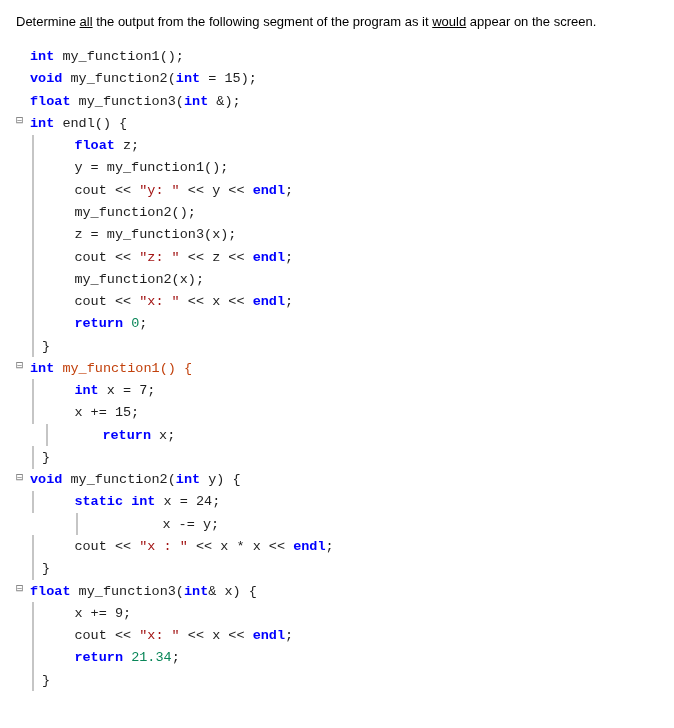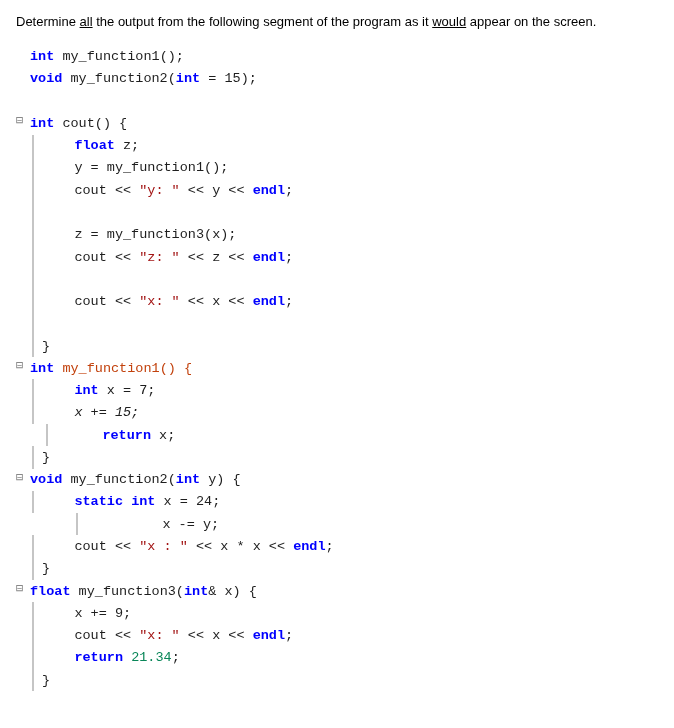--- a/index.html
+++ b/index.html
@@ -55,26 +55,29 @@
       <div style="display: flex; align-items: stretch; min-height: 1.65em;">
         <div style="width: 14px; min-width: 14px; display: flex; align-items: flex-start; padding-top: 1px; color: rgb(85, 85, 85); font-size: 11px;"></div>
         <div style="display: flex; flex-direction: row; align-items: stretch;"></div>
         <div style="display: flex; align-items: center;">
           <span style="font-family: &quot;Courier New&quot;, Courier, monospace; font-size: 13.5px; white-space: pre;"><span style="color: rgb(0, 0, 255); font-weight: bold;">void</span><span style="color: rgb(30, 30, 30);"> my_function2(</span><span style="color: rgb(0, 0, 255); font-weight: bold;">int</span><span style="color: rgb(30, 30, 30);"> = 15);</span></span>
         </div>
       </div>
       <div style="display: flex; align-items: stretch; min-height: 1.65em;">
         <div style="width: 14px; min-width: 14px; display: flex; align-items: flex-start; padding-top: 1px; color: rgb(85, 85, 85); font-size: 11px;"></div>
         <div style="display: flex; flex-direction: row; align-items: stretch;"></div>
-      </div>
-      <div style="display: flex; align-items: stretch; min-height: 1.65em;">
-        <div style="width: 14px; min-width: 14px; display: flex; align-items: flex-start; padding-top: 1px; color: rgb(136, 136, 136); font-size: 12px; cursor: pointer;">⊟</div>
-        <div style="display: flex; flex-direction: row; align-items: stretch;"></div>
-        <div style="display: flex; align-items: center;">
-          <span style="font-family: &quot;Courier New&quot;, Courier, monospace; font-size: 13.5px; white-space: pre;"><span style="color: rgb(0, 0, 255); font-weight: bold;">int</span><span style="color: rgb(30, 30, 30);"> cout() {</span></span>
+        <div style="display: flex; align-items: center;">
+          <span style="font-family: &quot;Courier New&quot;, Courier, monospace; font-size: 13.5px; white-space: pre;"><span style="color: rgb(0, 0, 255); font-weight: bold;">float</span><span style="color: rgb(30, 30, 30);"> my_function3(</span><span style="color: rgb(0, 0, 255); font-weight: bold;">int</span><span style="color: rgb(30, 30, 30);"> &amp;);</span></span>
+        </div>
+      </div>
+      <div style="display: flex; align-items: stretch; min-height: 1.65em;">
+        <div style="width: 14px; min-width: 14px; display: flex; align-items: flex-start; padding-top: 1px; color: rgb(136, 136, 136); font-size: 12px; cursor: pointer;">⊟</div>
+        <div style="display: flex; flex-direction: row; align-items: stretch;"></div>
+        <div style="display: flex; align-items: center;">
+          <span style="font-family: &quot;Courier New&quot;, Courier, monospace; font-size: 13.5px; white-space: pre;"><span style="color: rgb(0, 0, 255); font-weight: bold;">int</span><span style="color: rgb(30, 30, 30);"> endl() {</span></span>
         </div>
       </div>
       <div style="display: flex; align-items: stretch; min-height: 1.65em;">
         <div style="width: 14px; min-width: 14px; display: flex; align-items: flex-start; padding-top: 1px; color: rgb(85, 85, 85); font-size: 11px;"></div>
         <div style="display: flex; flex-direction: row; align-items: stretch;">
           <div style="width: 2px; background: rgb(197, 197, 197); margin-right: 8px; margin-left: 2px;"></div>
         </div>
         <div style="display: flex; align-items: center;">
           <span style="font-family: &quot;Courier New&quot;, Courier, monospace; font-size: 13.5px; white-space: pre;"><span>    </span><span style="color: rgb(0, 0, 255); font-weight: bold;">float</span><span style="color: rgb(30, 30, 30);"> z;</span></span>
         </div>
@@ -95,20 +98,23 @@
         </div>
         <div style="display: flex; align-items: center;">
           <span style="font-family: &quot;Courier New&quot;, Courier, monospace; font-size: 13.5px; white-space: pre;"><span>    </span><span style="color: rgb(30, 30, 30);">cout &lt;&lt; </span><span style="color: rgb(163, 21, 21);">"y: "</span><span style="color: rgb(30, 30, 30);"> &lt;&lt; y &lt;&lt; </span><span style="color: rgb(0, 0, 255); font-weight: bold;">endl</span><span style="color: rgb(30, 30, 30);">;</span></span>
         </div>
       </div>
       <div style="display: flex; align-items: stretch; min-height: 1.65em;">
         <div style="width: 14px; min-width: 14px; display: flex; align-items: flex-start; padding-top: 1px; color: rgb(85, 85, 85); font-size: 11px;"></div>
         <div style="display: flex; flex-direction: row; align-items: stretch;">
           <div style="width: 2px; background: rgb(197, 197, 197); margin-right: 8px; margin-left: 2px;"></div>
         </div>
+        <div style="display: flex; align-items: center;">
+          <span style="font-family: &quot;Courier New&quot;, Courier, monospace; font-size: 13.5px; white-space: pre;"><span>    </span><span style="color: rgb(30, 30, 30);">my_function2();</span></span>
+        </div>
       </div>
       <div style="display: flex; align-items: stretch; min-height: 1.65em;">
         <div style="width: 14px; min-width: 14px; display: flex; align-items: flex-start; padding-top: 1px; color: rgb(85, 85, 85); font-size: 11px;"></div>
         <div style="display: flex; flex-direction: row; align-items: stretch;">
           <div style="width: 2px; background: rgb(197, 197, 197); margin-right: 8px; margin-left: 2px;"></div>
         </div>
         <div style="display: flex; align-items: center;">
           <span style="font-family: &quot;Courier New&quot;, Courier, monospace; font-size: 13.5px; white-space: pre;"><span>    </span><span style="color: rgb(30, 30, 30);">z = my_function3(x);</span></span>
         </div>
       </div>
@@ -119,35 +125,41 @@
         </div>
         <div style="display: flex; align-items: center;">
           <span style="font-family: &quot;Courier New&quot;, Courier, monospace; font-size: 13.5px; white-space: pre;"><span>    </span><span style="color: rgb(30, 30, 30);">cout &lt;&lt; </span><span style="color: rgb(163, 21, 21);">"z: "</span><span style="color: rgb(30, 30, 30);"> &lt;&lt; z &lt;&lt; </span><span style="color: rgb(0, 0, 255); font-weight: bold;">endl</span><span style="color: rgb(30, 30, 30);">;</span></span>
         </div>
       </div>
       <div style="display: flex; align-items: stretch; min-height: 1.65em;">
         <div style="width: 14px; min-width: 14px; display: flex; align-items: flex-start; padding-top: 1px; color: rgb(85, 85, 85); font-size: 11px;"></div>
         <div style="display: flex; flex-direction: row; align-items: stretch;">
           <div style="width: 2px; background: rgb(197, 197, 197); margin-right: 8px; margin-left: 2px;"></div>
         </div>
+        <div style="display: flex; align-items: center;">
+          <span style="font-family: &quot;Courier New&quot;, Courier, monospace; font-size: 13.5px; white-space: pre;"><span>    </span><span style="color: rgb(30, 30, 30);">my_function2(x);</span></span>
+        </div>
       </div>
       <div style="display: flex; align-items: stretch; min-height: 1.65em;">
         <div style="width: 14px; min-width: 14px; display: flex; align-items: flex-start; padding-top: 1px; color: rgb(85, 85, 85); font-size: 11px;"></div>
         <div style="display: flex; flex-direction: row; align-items: stretch;">
           <div style="width: 2px; background: rgb(197, 197, 197); margin-right: 8px; margin-left: 2px;"></div>
         </div>
         <div style="display: flex; align-items: center;">
           <span style="font-family: &quot;Courier New&quot;, Courier, monospace; font-size: 13.5px; white-space: pre;"><span>    </span><span style="color: rgb(30, 30, 30);">cout &lt;&lt; </span><span style="color: rgb(163, 21, 21);">"x: "</span><span style="color: rgb(30, 30, 30);"> &lt;&lt; x &lt;&lt; </span><span style="color: rgb(0, 0, 255); font-weight: bold;">endl</span><span style="color: rgb(30, 30, 30);">;</span></span>
         </div>
       </div>
       <div style="display: flex; align-items: stretch; min-height: 1.65em;">
         <div style="width: 14px; min-width: 14px; display: flex; align-items: flex-start; padding-top: 1px; color: rgb(85, 85, 85); font-size: 11px;"></div>
         <div style="display: flex; flex-direction: row; align-items: stretch;">
           <div style="width: 2px; background: rgb(197, 197, 197); margin-right: 8px; margin-left: 2px;"></div>
         </div>
+        <div style="display: flex; align-items: center;">
+          <span style="font-family: &quot;Courier New&quot;, Courier, monospace; font-size: 13.5px; white-space: pre;"><span>    </span><span style="color: rgb(0, 0, 255); font-weight: bold;">return</span><span style="color: rgb(30, 30, 30);"> </span><span style="color: rgb(9, 134, 88);">0</span><span style="color: rgb(30, 30, 30);">;</span></span>
+        </div>
       </div>
       <div style="display: flex; align-items: stretch; min-height: 1.65em;">
         <div style="width: 14px; min-width: 14px; display: flex; align-items: flex-start; padding-top: 1px; color: rgb(85, 85, 85); font-size: 11px;"></div>
         <div style="display: flex; flex-direction: row; align-items: stretch;">
           <div style="width: 2px; background: rgb(197, 197, 197); margin-right: 8px; margin-left: 2px;"></div>
         </div>
         <div style="display: flex; align-items: center;">
           <span style="font-family: &quot;Courier New&quot;, Courier, monospace; font-size: 13.5px; white-space: pre;"><span style="color: rgb(30, 30, 30);">}</span></span>
         </div>
       </div>
@@ -166,21 +178,21 @@
         <div style="display: flex; align-items: center;">
           <span style="font-family: &quot;Courier New&quot;, Courier, monospace; font-size: 13.5px; white-space: pre;"><span>    </span><span style="color: rgb(0, 0, 255); font-weight: bold;">int</span><span style="color: rgb(30, 30, 30);"> x = 7;</span></span>
         </div>
       </div>
       <div style="display: flex; align-items: stretch; min-height: 1.65em;">
         <div style="width: 14px; min-width: 14px; display: flex; align-items: flex-start; padding-top: 1px; color: rgb(85, 85, 85); font-size: 11px;"></div>
         <div style="display: flex; flex-direction: row; align-items: stretch;">
           <div style="width: 2px; background: rgb(197, 197, 197); margin-right: 8px; margin-left: 2px;"></div>
         </div>
         <div style="display: flex; align-items: center;">
-          <span style="font-family: &quot;Courier New&quot;, Courier, monospace; font-size: 13.5px; white-space: pre;"><span>    </span><span style="color: rgb(30, 30, 30); font-style: italic;">x += 15;</span></span>
+          <span style="font-family: &quot;Courier New&quot;, Courier, monospace; font-size: 13.5px; white-space: pre;"><span>    </span><span style="color: rgb(30, 30, 30);">x += 15;</span></span>
         </div>
       </div>
       <div style="display: flex; align-items: stretch; min-height: 1.65em; gap: 14px;">
         <div style="width: 14px; min-width: 14px; display: flex; align-items: flex-start; padding-top: 1px; color: rgb(85, 85, 85); font-size: 11px;"></div>
         <div style="display: flex; flex-direction: row; align-items: stretch;">
           <div style="width: 2px; background: rgb(197, 197, 197); margin-right: 8px; margin-left: 2px;"></div>
         </div>
         <div style="display: flex; align-items: center;">
           <span style="font-family: &quot;Courier New&quot;, Courier, monospace; font-size: 13.5px; white-space: pre;"><span>    </span><span style="color: rgb(0, 0, 255); font-weight: bold;">return</span><span style="color: rgb(30, 30, 30);"> x;</span></span>
         </div>

